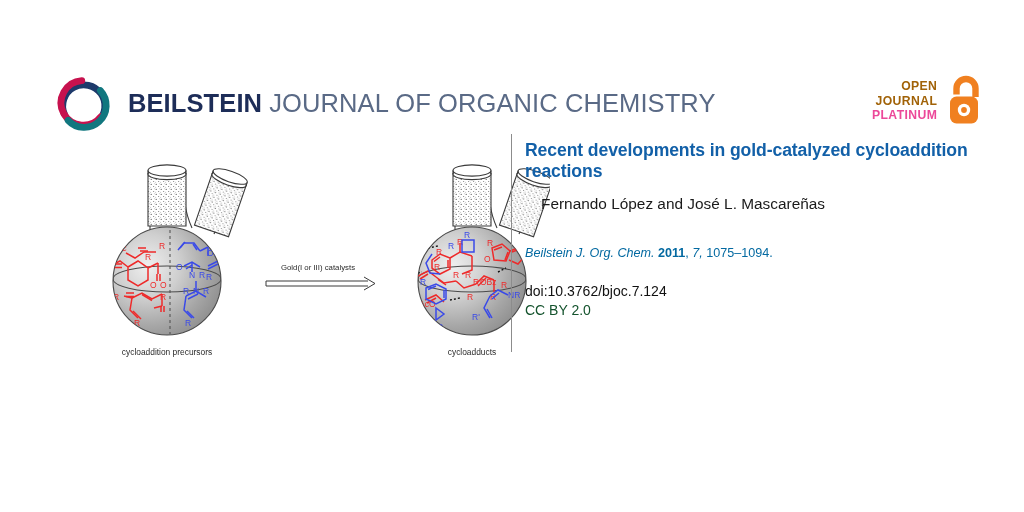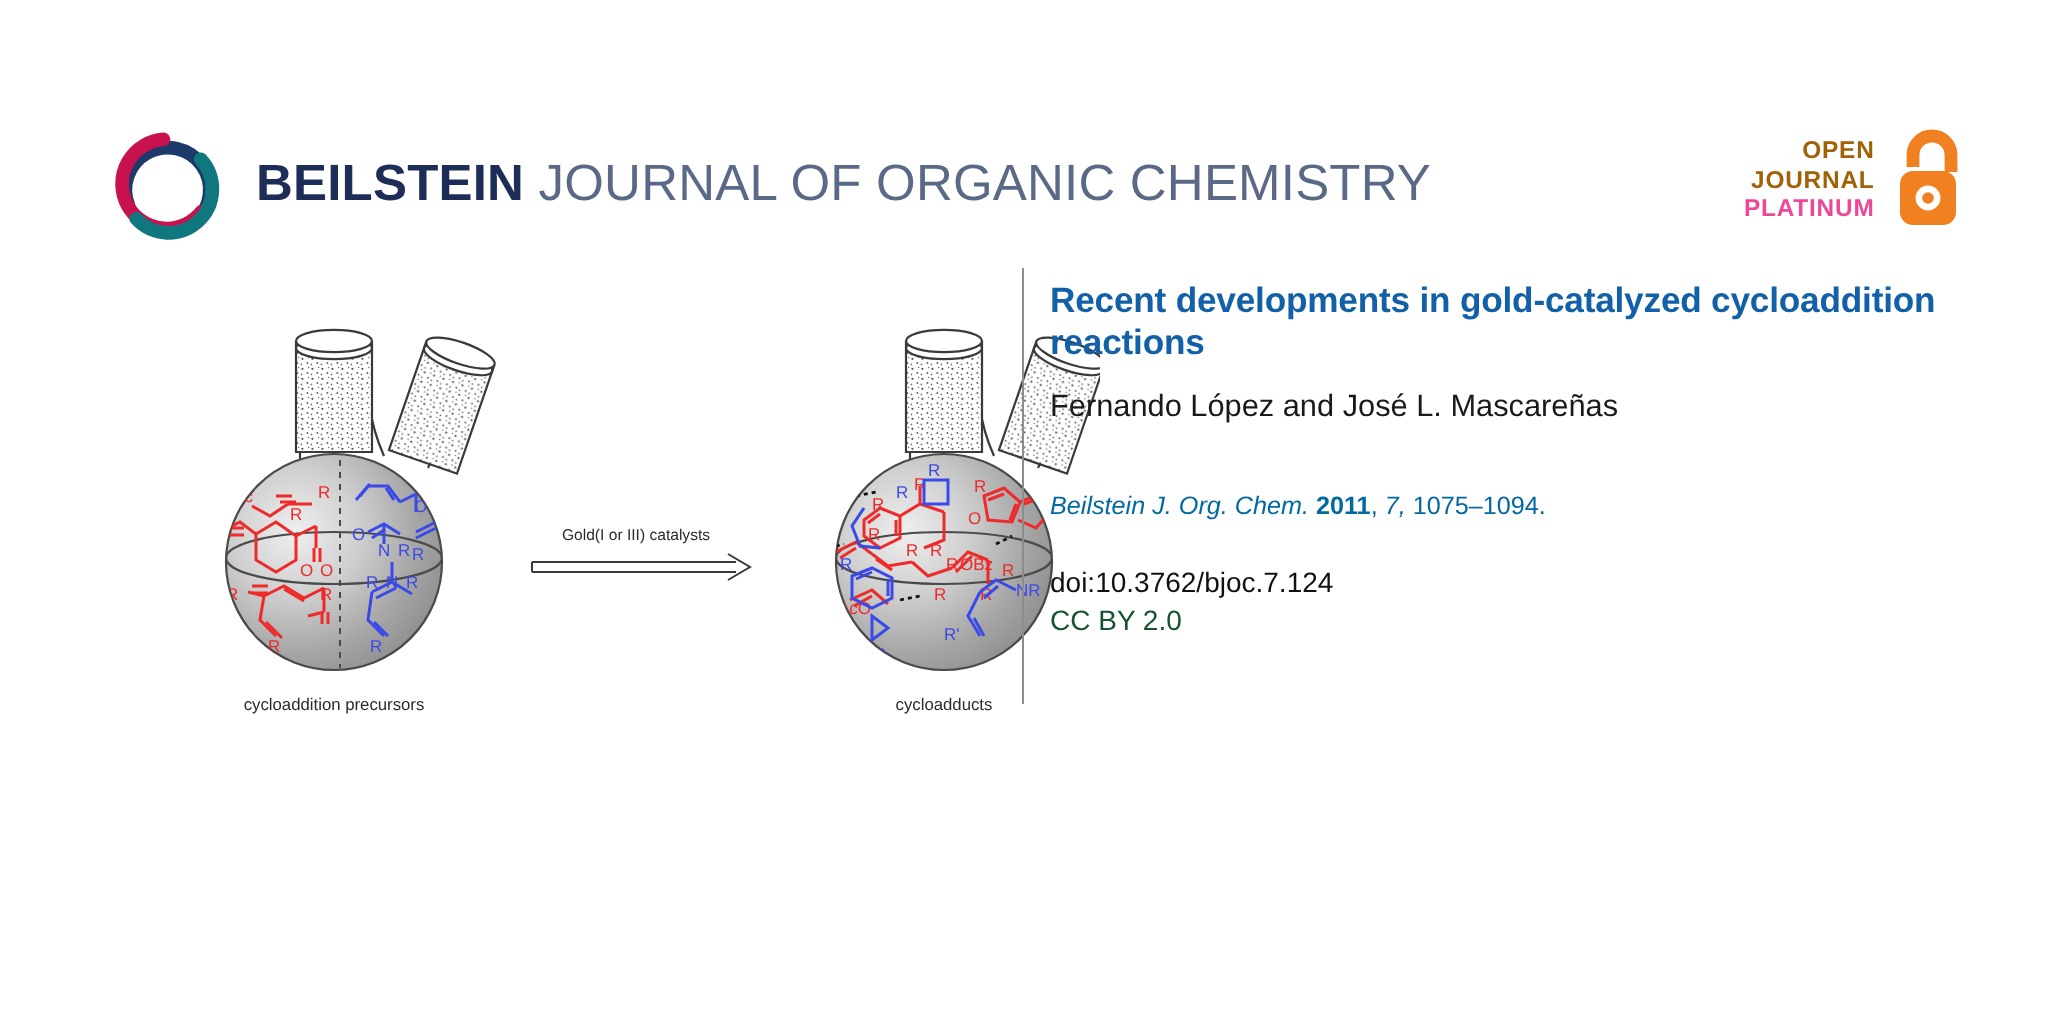--- a/index.html
+++ b/index.html
@@ -14,21 +14,21 @@
     position: relative;
     overflow: hidden;
     font-family: "Liberation Sans", sans-serif;
     color: #000;
     -webkit-font-smoothing: antialiased;
   }
 
   
   #masthead {
     position: absolute;
-    left: 0; top: 5px;
+    left: 0; top: 16px;
     width: 896px; height: 135px;
   }
   #brand-lockup {
     position: absolute;
     left: 52px; top: 56px;
     display: flex;
     align-items: center;
     gap: 14px;
   }
   #journal-mark { width: 62px; height: 62px; display: block; flex: 0 0 auto; }
@@ -103,21 +103,21 @@
     color: #1260a8;
     font-weight: bold;
     font-size: 17.6px;
     line-height: 1.22;
     margin: 0;
     letter-spacing: -0.1px;
   }
   #article-authors {
     font-size: 15.4px;
     color: #1a1a1a;
-    margin: 11px 0 0 0;
+    margin: 11px 0 0 16px;
     line-height: 1.25;
     font-weight: normal;
   }
   #article-citation {
     font-size: 12.6px;
     color: #0369a1;
     margin: 32px 0 0 0;
     line-height: 1.3;
   }
   #article-citation .cit-journal { font-style: italic; }

